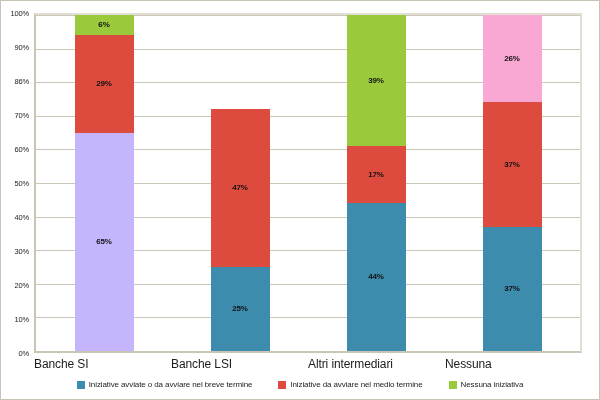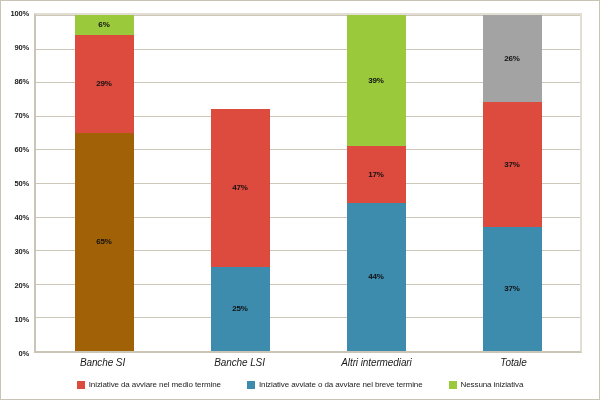--- a/index.html
+++ b/index.html
@@ -62,21 +62,21 @@
     left: 0;
     top: 12px;
     width: 31px;
     height: 340px;
   }
   .y-tick {
     position: absolute;
     right: 3px;
     transform: translateY(-50%);
     font-size: 7.5px;
-    font-weight: bold;
+    font-weight: normal;
     color: #1c1c1c;
     white-space: nowrap;
     letter-spacing: -0.2px;
   }
 
   
   .bars-layer {
     position: absolute;
     inset: 0;
     display: flex;
@@ -118,26 +118,24 @@
   .x-axis {
     position: absolute;
     left: 33px;
     top: 356px;
     width: 548px;
     height: 16px;
     display: flex;
   }
   .x-cat {
     flex: 1 1 0;
-    text-align: center;
-    font-size: 10px;
+    font-size: 12px;
     color: #1c1c1c;
     letter-spacing: -0.1px;
     white-space: nowrap;
-    font-style: italic;
   }
 
   
   .legend {
     position: absolute;
     left: 0;
     right: 0;
     top: 376px;
     height: 16px;
     display: flex;
@@ -199,21 +197,21 @@
         </div>
       <div class="bars-layer">
           <div class="bar-slot">
             <div class="bar-stack">
               <div class="seg" style="background: rgb(154, 202, 60); height: 6%;">
                 <span class="seg-label">6%</span>
               </div>
               <div class="seg" style="background: rgb(221, 75, 62); height: 29%;">
                 <span class="seg-label">29%</span>
               </div>
-              <div class="seg" style="background: #a16207; height: 65%;">
+              <div class="seg" style="background: #c4b5fd; height: 65%;">
                 <span class="seg-label">65%</span>
               </div>
             </div>
           </div>
           <div class="bar-slot">
             <div class="bar-stack">
               <div class="seg" style="background: rgb(221, 75, 62); height: 47%;">
                 <span class="seg-label">47%</span>
               </div>
               <div class="seg" style="background: rgb(61, 139, 173); height: 25%;">
@@ -229,50 +227,50 @@
               <div class="seg" style="background: rgb(221, 75, 62); height: 17%; text-align: right;">
                 <span class="seg-label">17%</span>
               </div>
               <div class="seg" style="background: rgb(61, 139, 173); height: 44%;">
                 <span class="seg-label">44%</span>
               </div>
             </div>
           </div>
           <div class="bar-slot">
             <div class="bar-stack">
-              <div class="seg" style="background: #a3a3a3; height: 26%; text-align: right;">
+              <div class="seg" style="background: #f9a8d4; height: 26%; text-align: right;">
                 <span class="seg-label">26%</span>
               </div>
               <div class="seg" style="background: rgb(221, 75, 62); height: 37%;">
                 <span class="seg-label">37%</span>
               </div>
               <div class="seg" style="background: rgb(61, 139, 173); height: 37%;">
                 <span class="seg-label">37%</span>
               </div>
             </div>
           </div>
         </div>
     </div>
   </div>
 
   <div class="x-axis">
       <div class="x-cat">Banche SI</div>
       <div class="x-cat">Banche LSI</div>
       <div class="x-cat">Altri intermediari</div>
-      <div class="x-cat">Totale</div>
+      <div class="x-cat">Nessuna</div>
     </div>
 
   <div class="legend">
+      <div class="legend-item">
+        <span class="legend-swatch" style="background: rgb(61, 139, 173);"></span>
+        <span class="legend-text">Iniziative avviate o da avviare nel breve termine</span>
+      </div>
       <div class="legend-item">
         <span class="legend-swatch" style="background: rgb(221, 75, 62);"></span>
         <span class="legend-text">Iniziative da avviare nel medio termine</span>
       </div>
       <div class="legend-item">
-        <span class="legend-swatch" style="background: rgb(61, 139, 173);"></span>
-        <span class="legend-text">Iniziative avviate o da avviare nel breve termine</span>
-      </div>
-      <div class="legend-item">
         <span class="legend-swatch" style="background: rgb(154, 202, 60);"></span>
         <span class="legend-text">Nessuna iniziativa</span>
       </div>
     </div>
 
 </div>
 
 </body></html>

